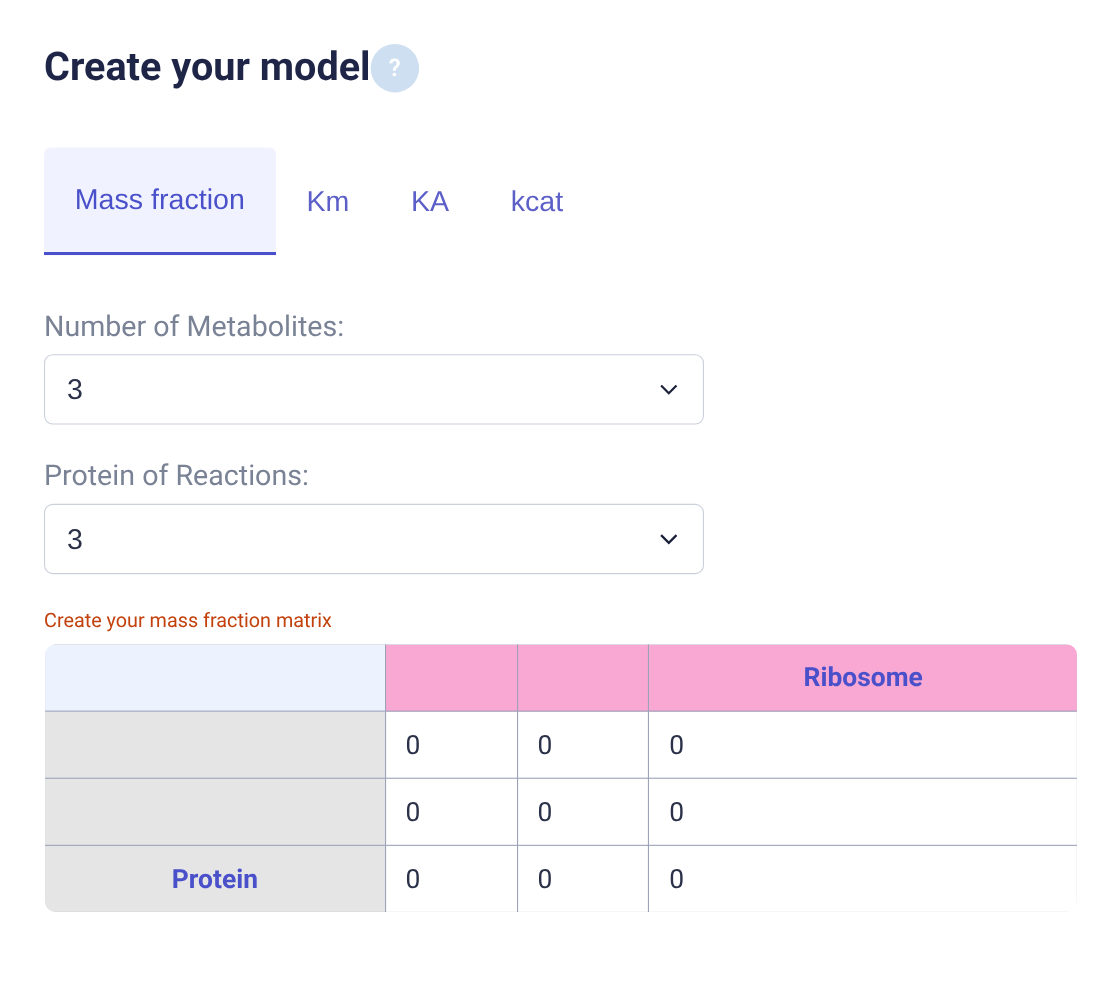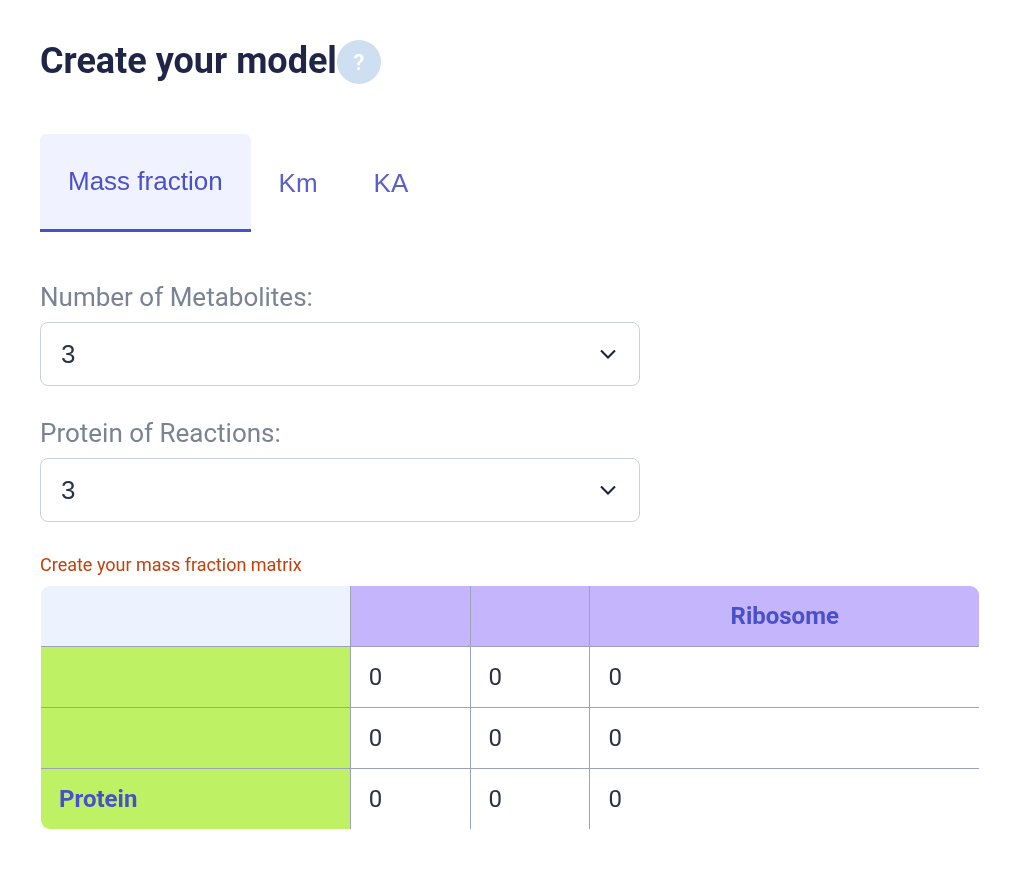--- a/index.html
+++ b/index.html
@@ -104,56 +104,58 @@
       overflow: hidden;
     }
     .matrix-table th,
     .matrix-table td {
       border: 1px solid #9ca3b8;
       padding: 16px 18px;
       font-size: 24px;
       text-align: left;
     }
     .matrix-table th {
-      background: #c4b5fd;
+      background: #f9a8d4;
       color: #4a50c9;
       font-weight: 700;
       text-align: center;
     }
     .matrix-table th.corner {
       background: #edf2ff;
     }
     .matrix-table td {
       background: #ffffff;
       color: #2b3148;
     }
     .matrix-table td.row-header {
-      background: #bef264;
+      background: #e5e5e5;
       color: #4a50c9;
       font-weight: 700;
+      text-align: center;
     }
     .matrix-table .col-0 { width: 310px; }
     .matrix-table .col-1 { width: 120px; }
     .matrix-table .col-2 { width: 120px; }
     .matrix-table .col-3 { width: 390px; }
   </style>
 </head>
 <body>
 
 <div class="header">
   <h1 class="title">Create your model</h1>
   <div class="help-icon">
     <span>?</span>
   </div>
 </div>
 
 <div class="tabs">
   <button class="tab active">Mass fraction</button>
   <button class="tab">Km</button>
   <button class="tab">KA</button>
+  <button class="tab">kcat</button>
 </div>
 
 <div class="form-group">
   <label class="form-label">Number of Metabolites:</label>
   <div class="select-wrapper">
     <select class="select">
       <option>3</option>
     </select>
     <span class="select-arrow">
       <svg width="16" height="10" viewBox="0 0 16 10">

